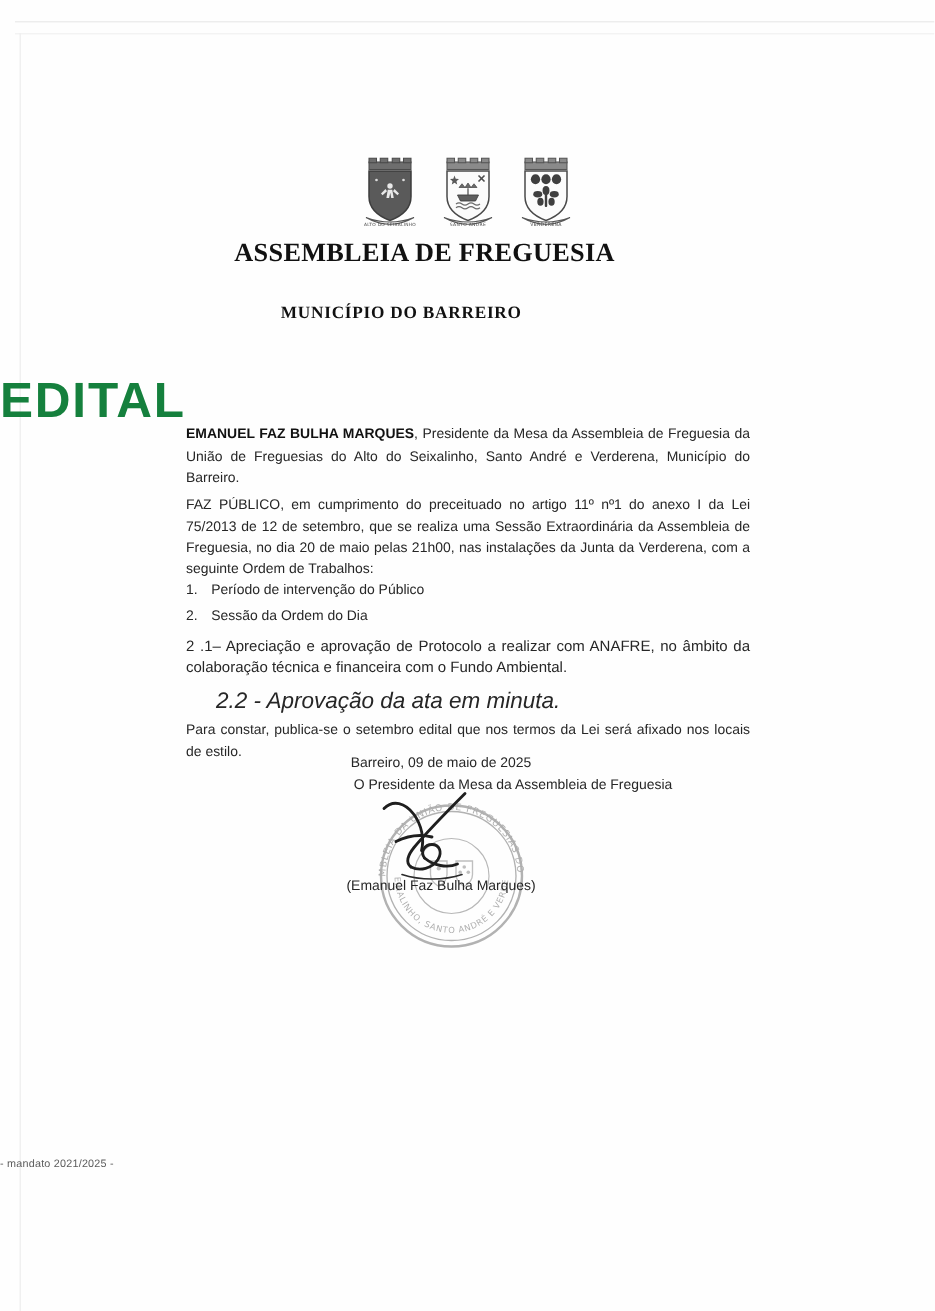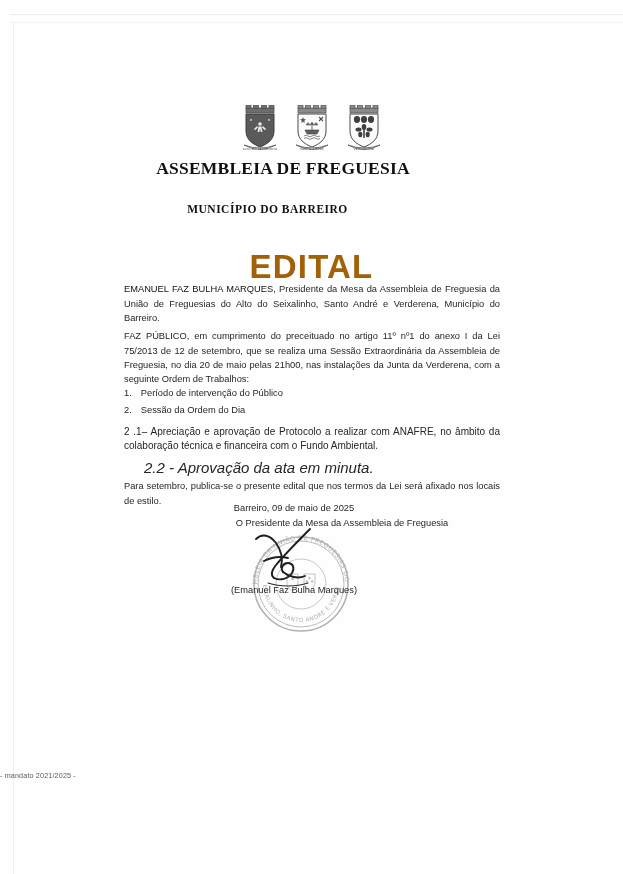--- a/index.html
+++ b/index.html
@@ -92,39 +92,38 @@
     font-weight: bold;
     font-size: 11.5px;
     letter-spacing: 0.5px;
     color: #111;
   }
 
   .doc-title {
     position: absolute;
     left: 0; top: 226px;
     width: 623px;
-    text-align: center;
     font-family: "Liberation Sans", sans-serif;
     font-weight: bold;
     font-size: 33px;
     letter-spacing: 1.2px;
-    color: #a16207;
+    color: #15803d;
   }
 
   
   .body-block {
     position: absolute;
     left: 124px;
     width: 376px;
     font-size: 9.3px;
     line-height: 14.2px;
     text-align: justify;
     color: #262626;
   }
-  .body-block b { font-weight: normal; color: #111; }
+  .body-block b { font-weight: bold; color: #111; }
 
   #para-presidente { top: 273px; }
   #para-fazpublico { top: 320px; }
 
   
   .agenda-item {
     position: absolute;
     left: 124px;
     width: 376px;
     font-size: 9.3px;
@@ -336,21 +335,21 @@
 
   <div class="agenda-item" id="agenda-2">
     <span class="num">2.</span>
     <span class="txt">Sessão da Ordem do Dia</span>
   </div>
 
   <p id="agenda-21">2 .1– Apreciação e aprovação de Protocolo a realizar com ANAFRE, no âmbito da colaboração técnica e financeira com o Fundo Ambiental.</p>
 
   <p id="agenda-22">2.2 - Aprovação da ata em minuta.</p>
 
-  <p class="body-block" id="para-constar">Para setembro, publica-se o presente edital que nos termos da Lei será afixado nos locais de estilo.</p>
+  <p class="body-block" id="para-constar">Para constar, publica-se o setembro edital que nos termos da Lei será afixado nos locais de estilo.</p>
 
   <div class="sig-line" id="sig-place">Barreiro, 09 de maio de 2025</div>
 
   <div class="sig-line" id="sig-role">O Presidente da Mesa da Assembleia de Freguesia</div>
 
   <div id="stamp">
     <svg viewBox="0 0 112 112" xmlns="http://www.w3.org/2000/svg">
       <defs>
         <path id="stamp-arc-top" d="M 56,56 m -44,0 a 44,44 0 1,1 88,0" fill="none"></path>
         <path id="stamp-arc-bottom" d="M 56,56 m -38,0 a 38,38 0 1,0 76,0" fill="none"></path>

